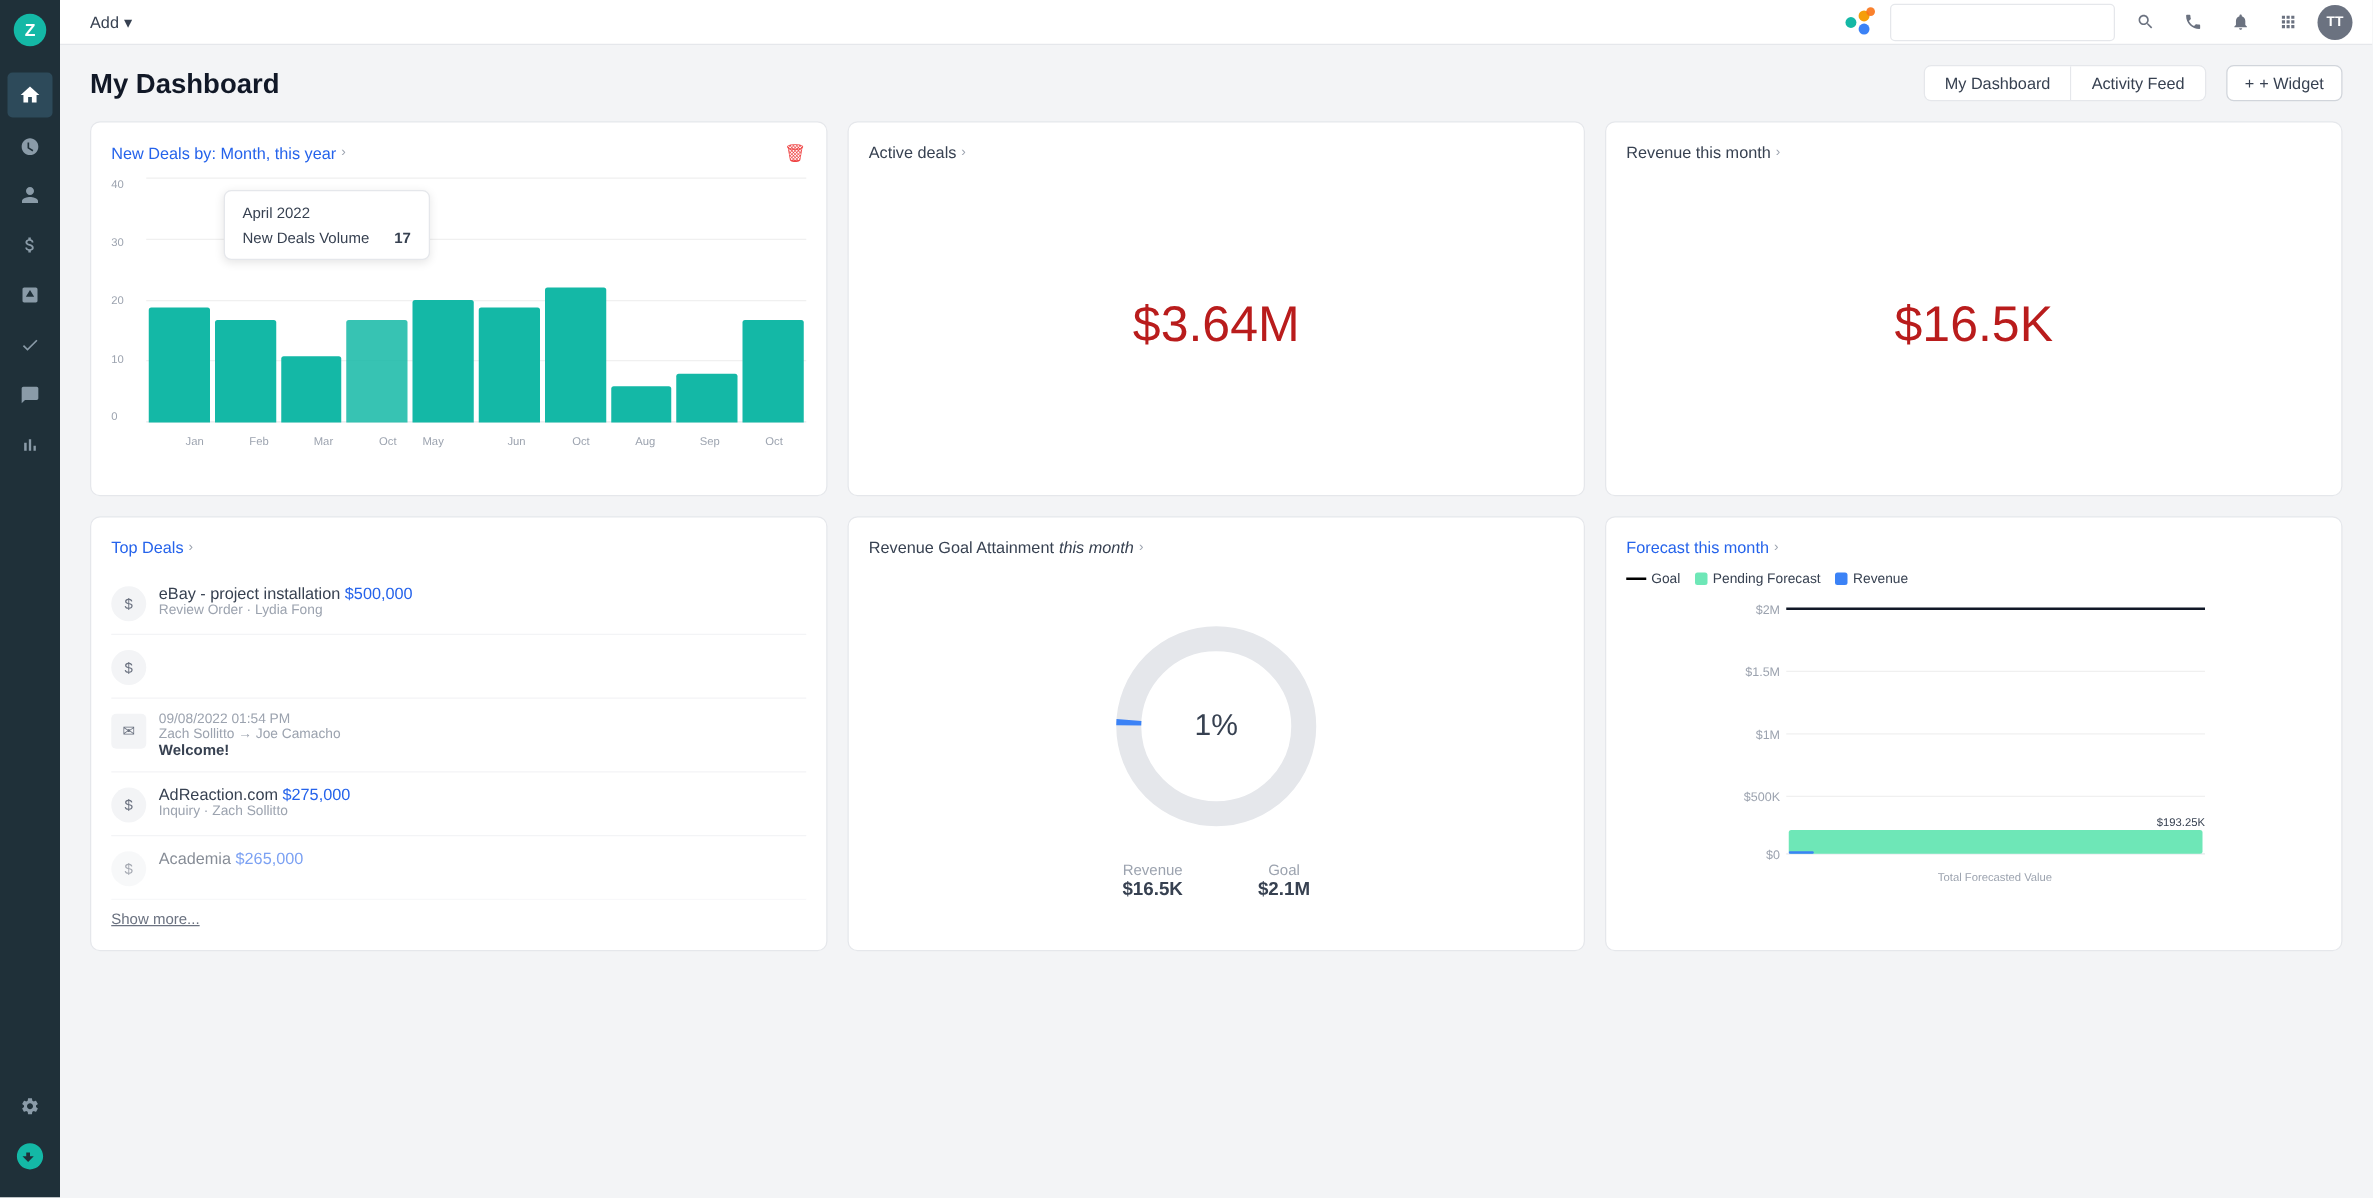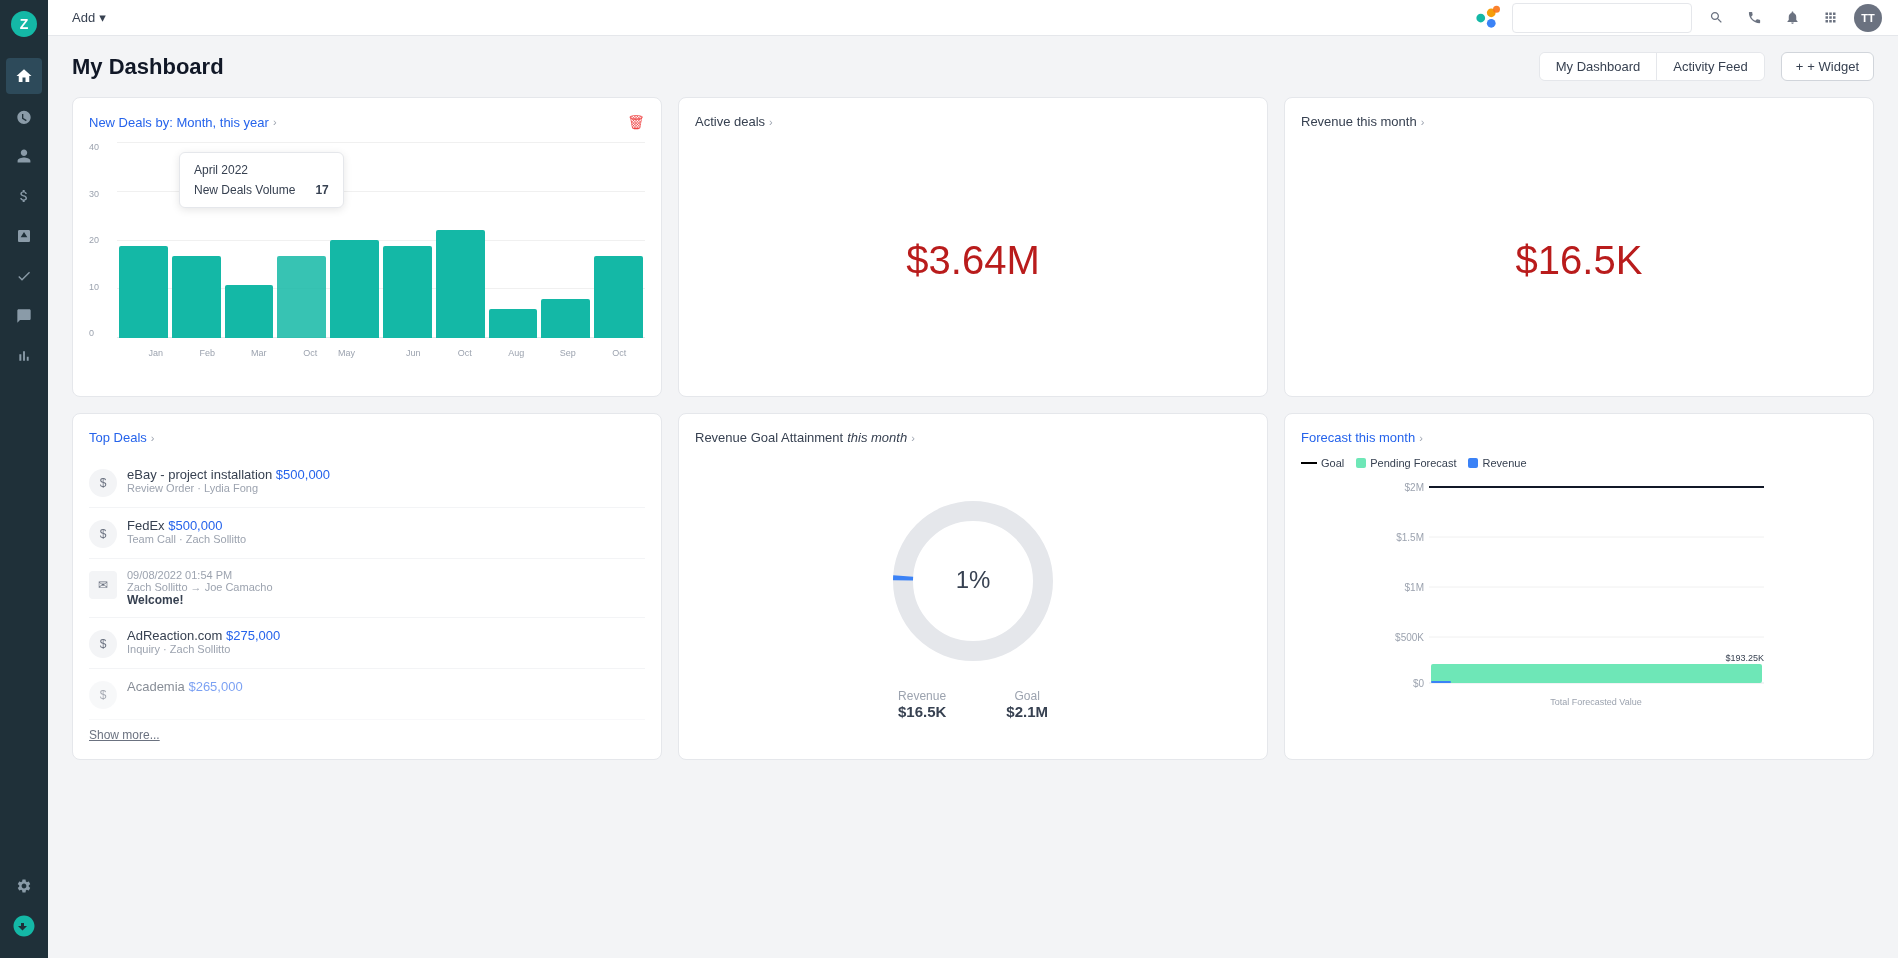--- a/index.html
+++ b/index.html
@@ -557,27 +557,20 @@
               <span>eBay - project installation </span>
               <span class="deal-amount">$500,000</span>
             </div>
             <div class="deal-sub">Review Order · Lydia Fong</div>
           </div>
         </div>
 
         
         <div class="deal-item">
           <div class="deal-icon">$</div>
-          <div class="deal-info">
-            <div class="deal-name">
-              <span>FedEx </span>
-              <span class="deal-amount">$500,000</span>
-            </div>
-            <div class="deal-sub">Team Call · Zach Sollitto</div>
-          </div>
         </div>
 
         
         <div class="deal-item" style="padding-left:38px;">
           <div class="deal-email-icon" style="position:absolute;margin-left:-38px;">✉</div>
           <div class="deal-info" style="margin-left:0;">
             <div class="deal-sub">09/08/2022 01:54 PM</div>
             <div class="deal-sub">Zach Sollitto → Joe Camacho</div>
             <div class="deal-name" style="font-weight:600;font-size:12px;">Welcome!</div>
           </div>

